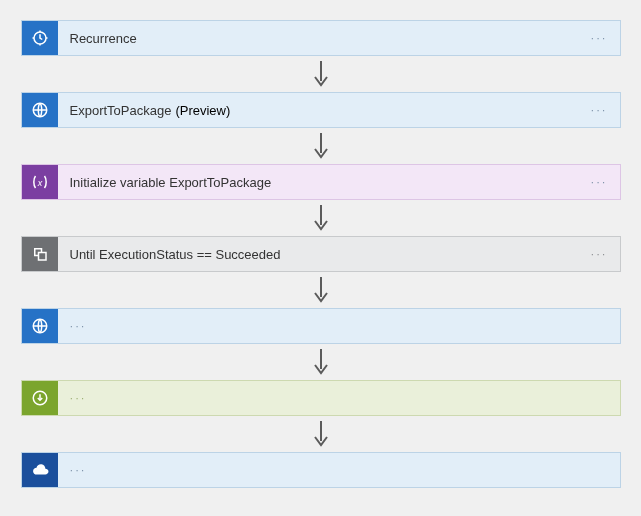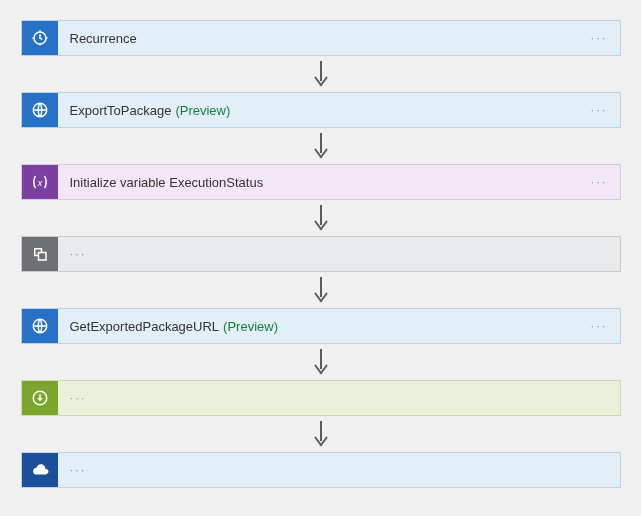--- a/index.html
+++ b/index.html
@@ -32,21 +32,21 @@
     justify-content: center;
     flex-shrink: 0;
   }
   .step .label {
     padding-left: 12px;
     flex: 1;
     white-space: nowrap;
     overflow: hidden;
   }
   .step .sub {
-    color: #15803d;
+    color: #000000;
     margin-left: 4px;
   }
   .step .menu {
     padding: 0 12px;
     color: #7a8fa6;
     letter-spacing: 2px;
     font-size: 11px;
     cursor: pointer;
   }
   .arrow {
@@ -110,53 +110,53 @@
       </svg>
     </div>
     <div class="step theme-purple">
       <div class="icon-box">
         <svg width="20" height="18" viewBox="0 0 26 24" fill="none" stroke="#ffffff" stroke-width="2">
           <path d="M7 4C4 8 4 16 7 20"></path>
           <path d="M19 4c3 4 3 12 0 16"></path>
           <text x="13" y="17" text-anchor="middle" font-size="12" font-style="italic" fill="#ffffff" stroke="none">x</text>
         </svg>
       </div>
-      <div class="label"><span>Initialize variable ExecutionStatus</span></div>
+      <div class="label"><span>Initialize variable ExportToPackage</span></div>
       <div class="menu">···</div>
     </div>
     <div class="arrow">
       <svg width="20" height="30" viewBox="0 0 20 30">
         <line x1="10" y1="2" x2="10" y2="22" stroke="#5b5b5b" stroke-width="2"></line>
         <polyline points="4,18 10,26 16,18" fill="none" stroke="#5b5b5b" stroke-width="2"></polyline>
       </svg>
     </div>
     <div class="step theme-gray">
       <div class="icon-box">
         <svg width="18" height="18" viewBox="0 0 24 24" fill="none" stroke="#ffffff" stroke-width="2">
           <rect x="10" y="10" width="10" height="10"></rect>
           <path d="M10 14H5V5h9v5"></path>
         </svg>
       </div>
+      <div class="label"><span>Until ExecutionStatus == Succeeded</span></div>
       <div class="menu">···</div>
     </div>
     <div class="arrow">
       <svg width="20" height="30" viewBox="0 0 20 30">
         <line x1="10" y1="2" x2="10" y2="22" stroke="#5b5b5b" stroke-width="2"></line>
         <polyline points="4,18 10,26 16,18" fill="none" stroke="#5b5b5b" stroke-width="2"></polyline>
       </svg>
     </div>
     <div class="step theme-blue">
       <div class="icon-box">
         <svg width="18" height="18" viewBox="0 0 24 24" fill="none" stroke="#ffffff" stroke-width="2">
           <circle cx="12" cy="12" r="9"></circle>
           <path d="M3 12h18"></path>
           <path d="M12 3c3 3 3 15 0 18M12 3c-3 3-3 15 0 18"></path>
         </svg>
       </div>
-      <div class="label"><span>GetExportedPackageURL</span><span class="sub">(Preview)</span></div>
       <div class="menu">···</div>
     </div>
     <div class="arrow">
       <svg width="20" height="30" viewBox="0 0 20 30">
         <line x1="10" y1="2" x2="10" y2="22" stroke="#5b5b5b" stroke-width="2"></line>
         <polyline points="4,18 10,26 16,18" fill="none" stroke="#5b5b5b" stroke-width="2"></polyline>
       </svg>
     </div>
     <div class="step theme-green">
       <div class="icon-box">

